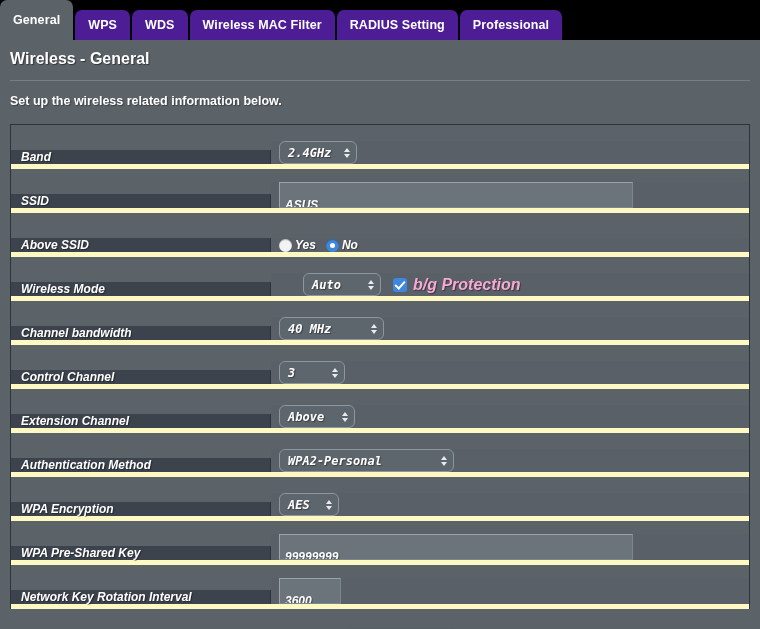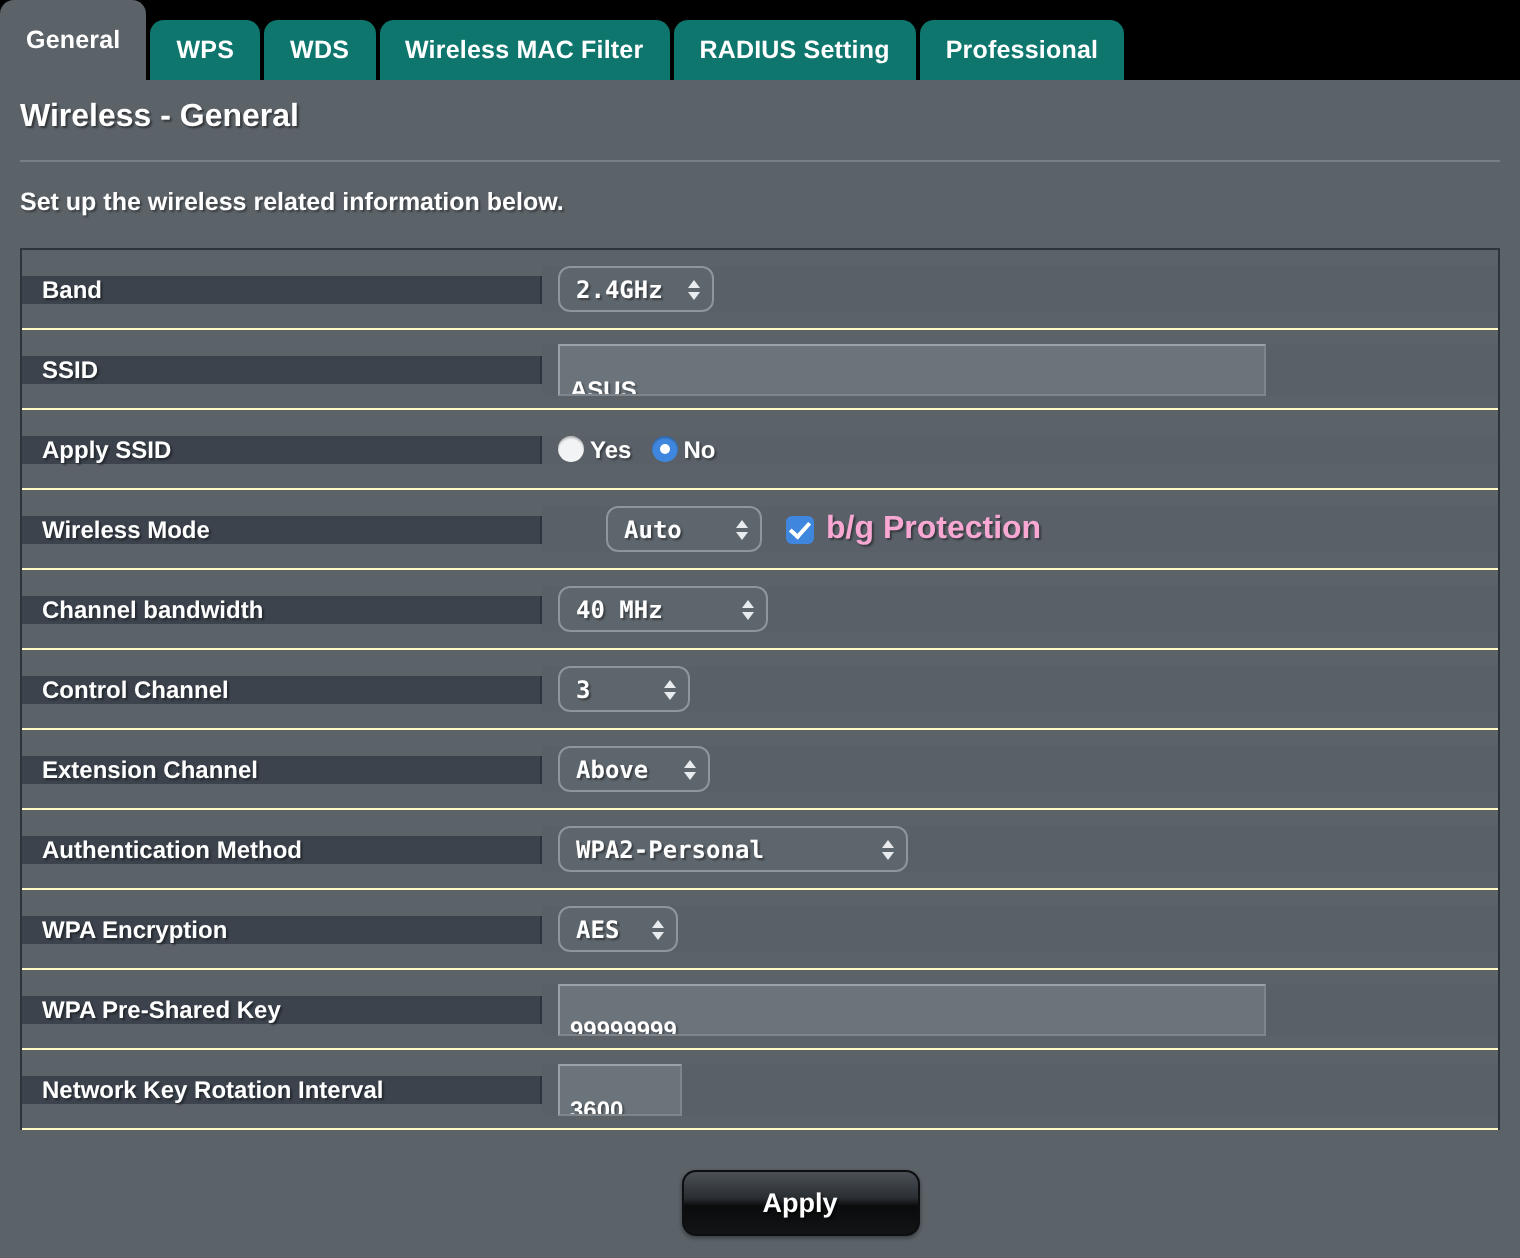--- a/index.html
+++ b/index.html
@@ -19,21 +19,21 @@
   .tabbar {
     position: absolute;
     left: 0; top: 0;
     width: 760px; height: 40px;
     background: #000000;
     display: flex;
     align-items: flex-end;
   }
   .tab {
     height: 30px;
-    background: #0f766e;
+    background: #4c1d95;
     color: #ffffff;
     font-size: 12.5px;
     font-weight: bold;
     display: flex;
     align-items: center;
     justify-content: center;
     padding: 0 13px;
     border-radius: 7px 7px 0 0;
     margin-right: 2px;
     box-sizing: border-box;
@@ -75,23 +75,24 @@
   
   .table {
     margin: 16px 10px 0 10px;
     width: 740px;
     border: 1px solid #2e343c;
     border-bottom: none;
     box-sizing: border-box;
   }
   .row {
     display: flex;
-    align-items: center;
-    border-bottom: 1px solid #fef9c3;
+    align-items: flex-end;
+    border-bottom: 5px solid #fef9c3;
     min-height: 39px;
+    font-style: italic;
   }
   .cell-label {
     width: 260px;
     flex: 0 0 260px;
     background: #3c434d;
     color: #ffffff;
     font-size: 12px;
     font-weight: bold;
     display: flex;
     align-items: center;
@@ -312,21 +313,21 @@
     </div>
 
     <div class="row">
       <div class="cell-label">SSID</div>
       <div class="cell-value">
         <div class="textinput input-ssid">ASUS</div>
       </div>
     </div>
 
     <div class="row">
-      <div class="cell-label">Apply SSID</div>
+      <div class="cell-label">Above SSID</div>
       <div class="cell-value">
         <div class="radio-group">
           <div class="radio-item">
             <span class="radio"></span>
             <span class="radio-label">Yes</span>
           </div>
           <div class="radio-item">
             <span class="radio checked"></span>
             <span class="radio-label">No</span>
           </div>

